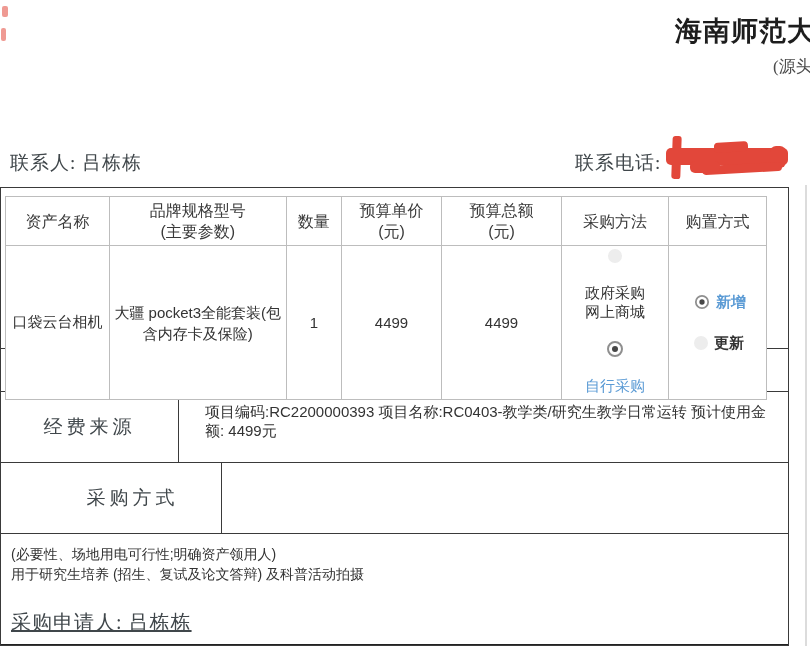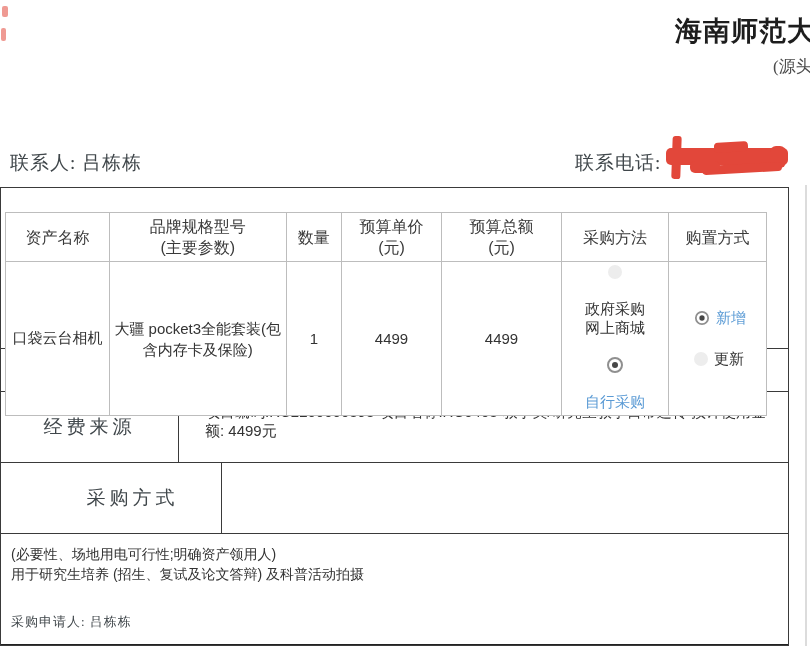--- a/index.html
+++ b/index.html
@@ -36,35 +36,35 @@
   .row-reason { flex:1; }
 
   .lbl-cell { border-right:1px solid #3a3a3a; display:flex; align-items:center; justify-content:center;
               font-size:19px; letter-spacing:4px; }
   .row-total .lbl-cell { width:290px; letter-spacing:3px; font-size:18px; }
   .row-funding .lbl-cell, .row-method .lbl-cell, .row-reason .lbl-cell { width:178px; }
   .val-cell { flex:1; }
   .total-val { display:flex; align-items:center; justify-content:center; font-size:16px; color:#222; }
   .funding-content { padding:11px 12px 0 26px; font-size:15px; color:#333; }
   .reason-content { padding:10px 10px 0 10px; font-size:14px; color:#333; line-height:20px; }
-  .applicant { margin-top:28px; font-size:13px; letter-spacing:1px; }
+  .applicant { margin-top:28px; font-size:20px; letter-spacing:1px;text-decoration:underline; }
 
   
-  .grid { position:absolute; left:4px; top:24px; border-collapse:collapse; table-layout:fixed; width:762px;
+  .grid { position:absolute; left:4px; top:8px; border-collapse:collapse; table-layout:fixed; width:762px;
           background:#fff; }
   .grid th, .grid td { border:1px solid #bdbdbd; text-align:center; vertical-align:middle; }
   .grid th { height:49px; font-weight:normal; font-size:16px; color:#3a3a3a; line-height:21px; }
   .grid td { height:92px; font-size:15px; color:#333; }
   .brand-text { display:inline-block; width:168px; line-height:21px; }
 
   .proc-stack { display:flex; flex-direction:column; align-items:center; gap:20px; padding:3px 0; }
   .proc-label { display:inline-block; width:64px; line-height:19px; }
   .blue { color:#5b9bd5; }
 
-  .type-stack { display:flex; flex-direction:column; align-items:flex-start; gap:22px; padding-left:25px; }
+  .type-stack { display:flex; flex-direction:column; align-items:flex-start; gap:22px; padding-left:25px;font-weight:bold; }
   .type-opt { display:flex; align-items:center; gap:6px; }
 
   .radio { width:14px; height:14px; border-radius:50%; background:#ededed; flex:none; }
   .radio.sel { width:16px; height:16px; background:#fff; border:2px solid #8f8f8f; position:relative; }
   .radio.sel::after { content:""; position:absolute; left:3px; top:3px; width:6px; height:6px;
                       border-radius:50%; background:#474747; }
 </style>
 </head>
 <body>
 

